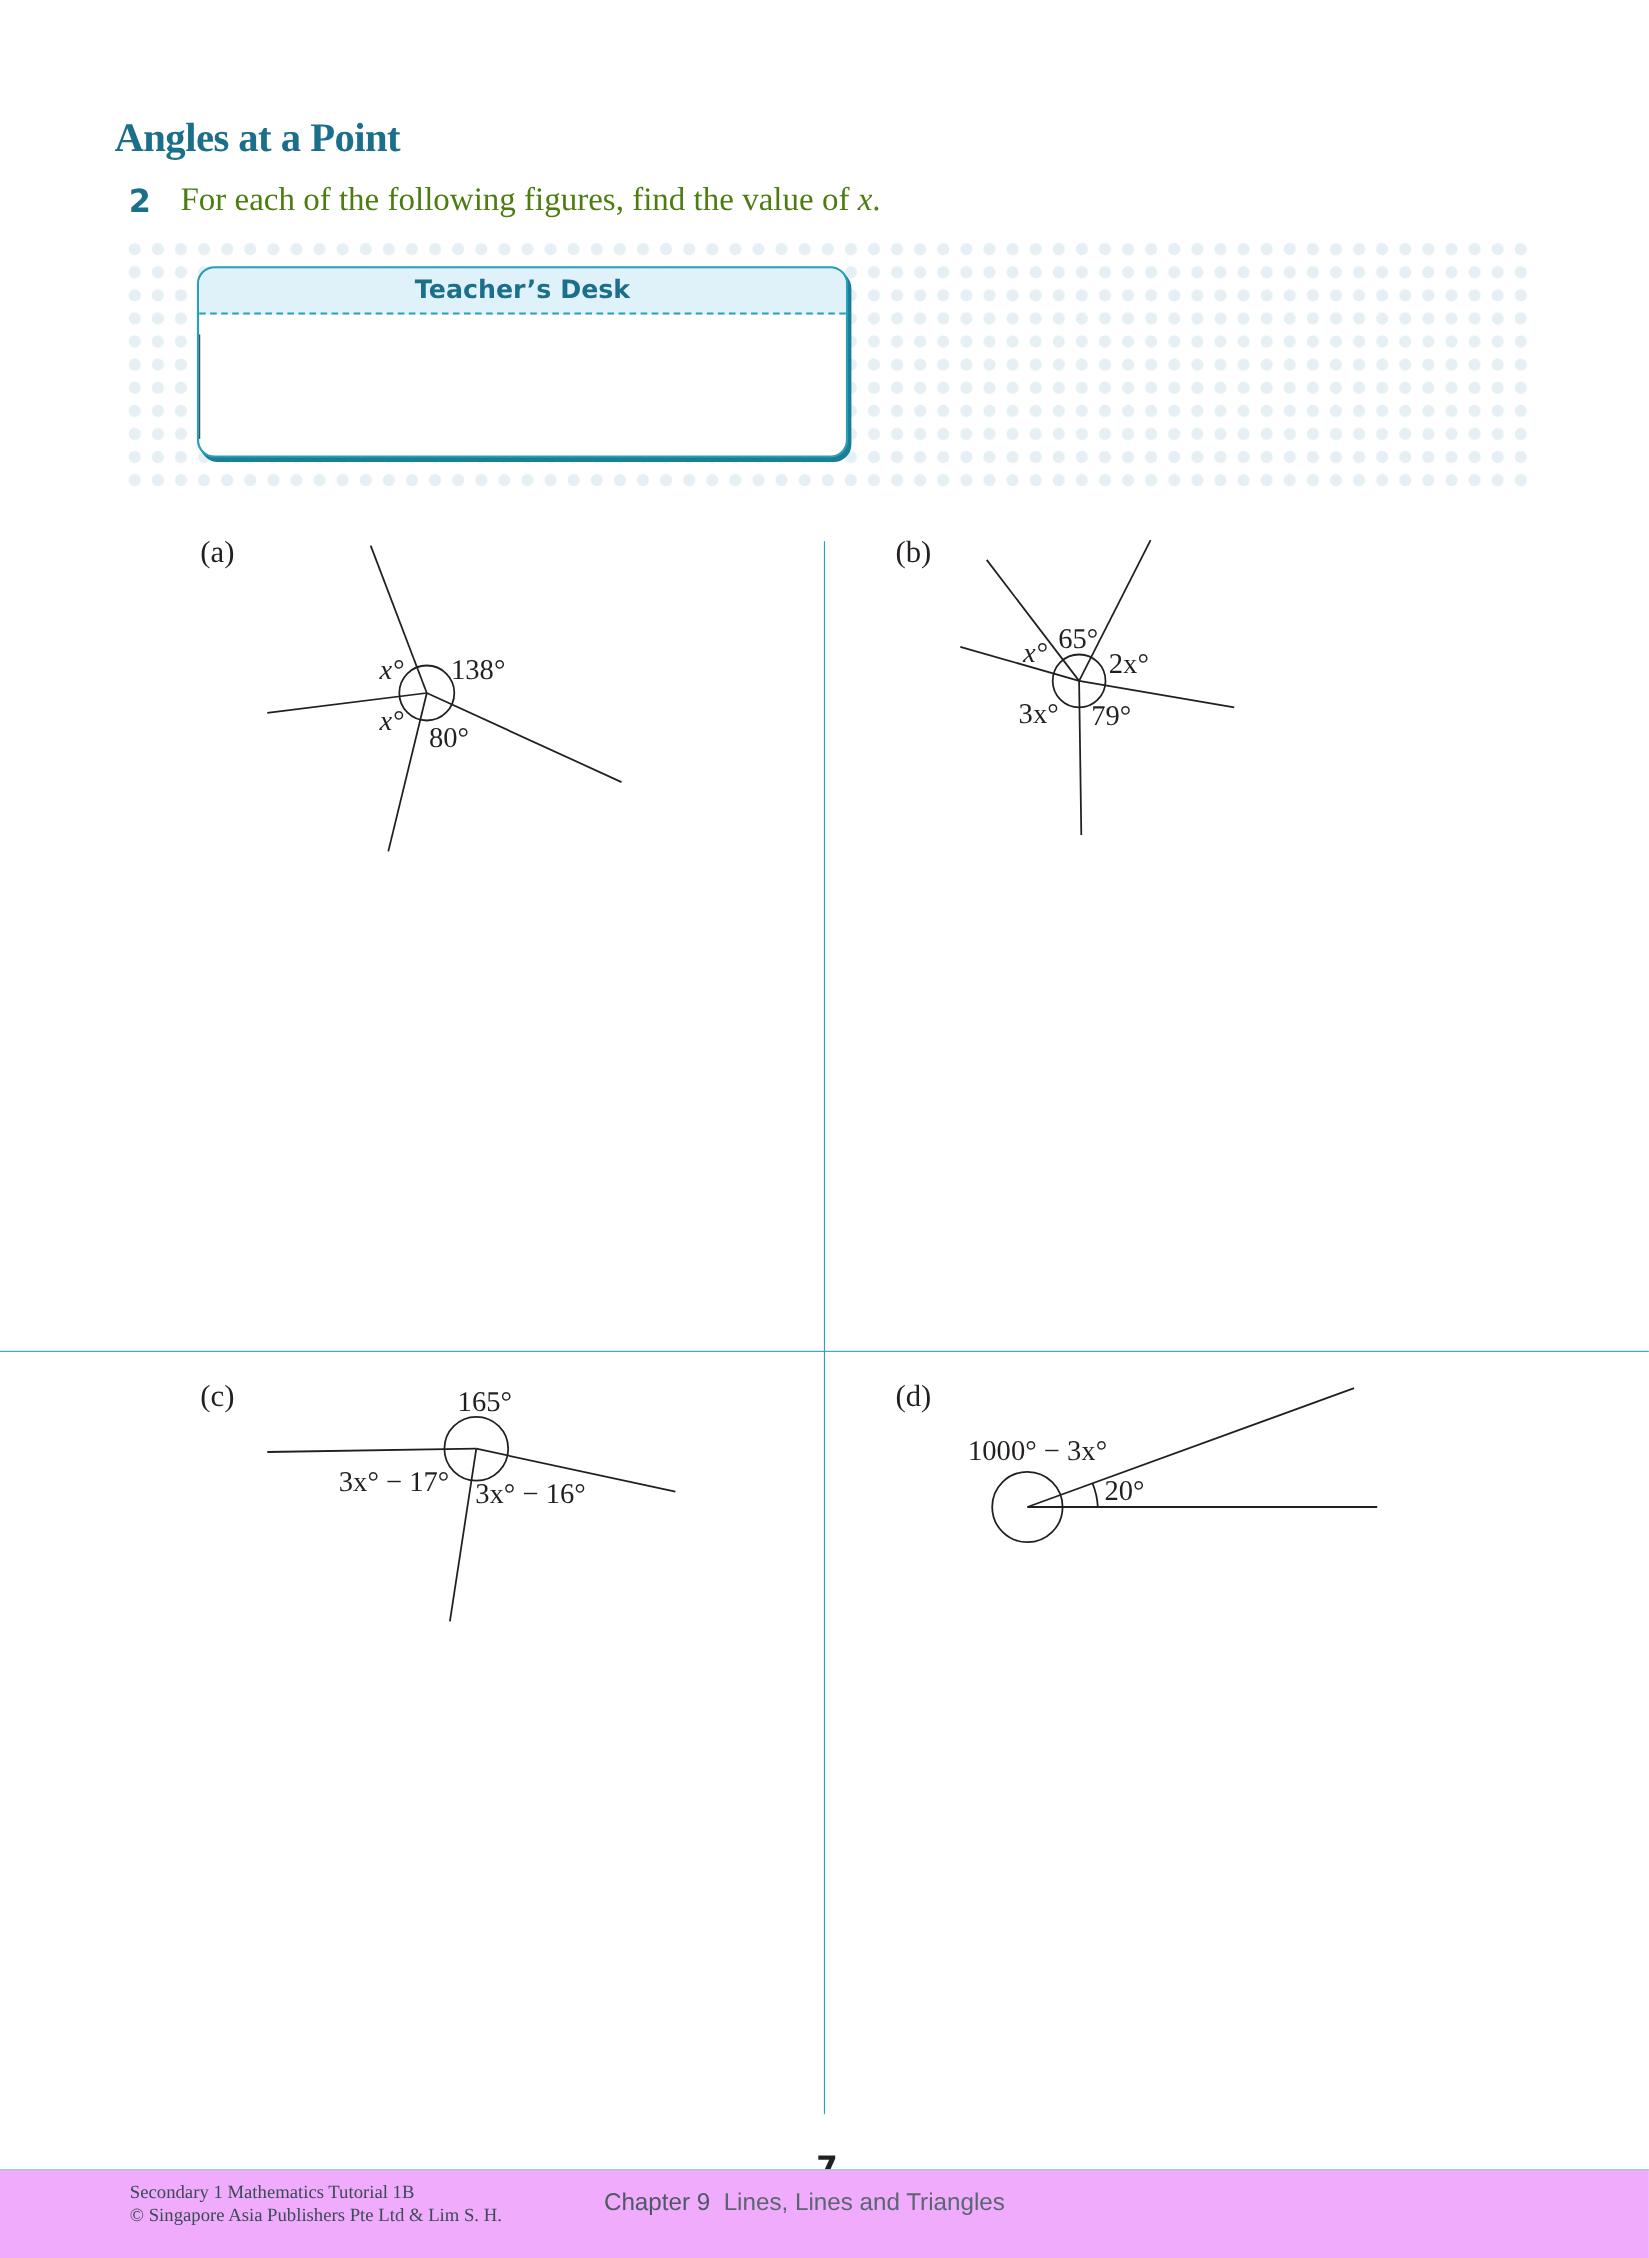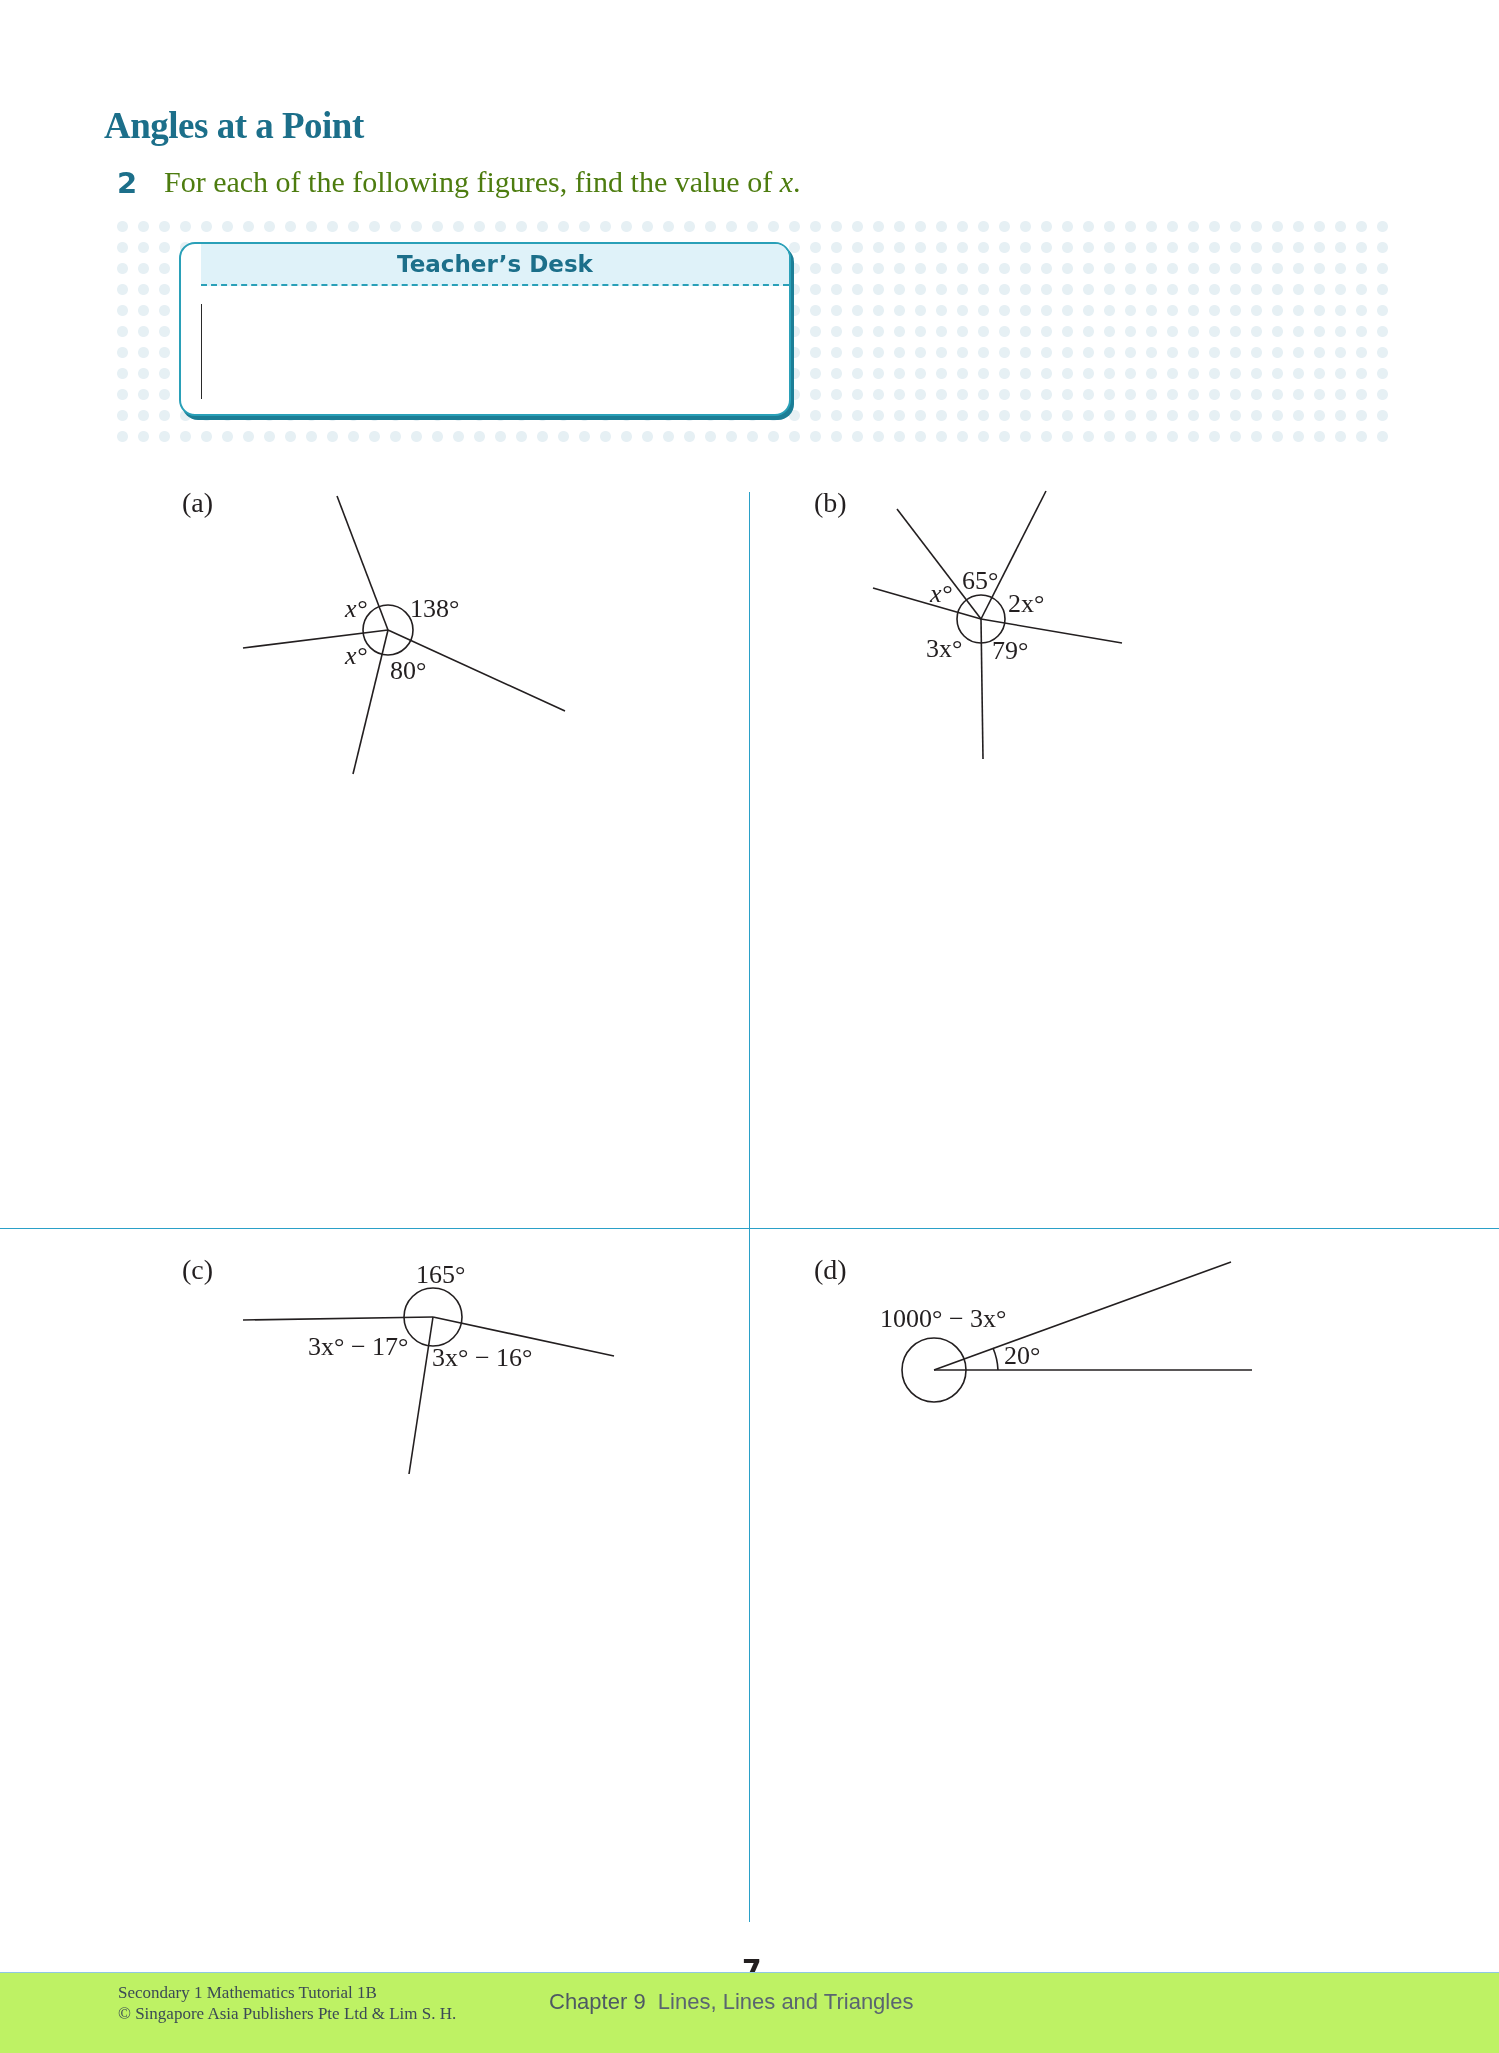--- a/index.html
+++ b/index.html
@@ -28,21 +28,20 @@
     position: absolute; left: 112px; top: 216px; width: 1280px; height: 226px;
     background-image: radial-gradient(circle, #e3eef3 5px, transparent 6px);
     background-size: 21px 21px;
     opacity: 0.9;
   }
   .tdesk {
     position: absolute; left: 179px; top: 242px; width: 588px; height: 170px;
     background: #ffffff; border: 2px solid #2aa0b8; border-radius: 16px;
     box-shadow: 3px 4px 0 #1c7e96;
     overflow: hidden;
-    padding-left: 20px;
   }
   .tdesk-head {
     height: 40px; background: #dff2f9;
     border-bottom: 2px dashed #2aa0b8;
     text-align: center;
     font-family: "DejaVu Sans", sans-serif; font-weight: bold;
     font-size: 23px; color: #1c6f8a; line-height: 40px;
   }
   .tdesk-body { display: flex; padding-top: 12px; }
   .tdesk-col {
@@ -54,21 +53,21 @@
   .grid-v { position: absolute; left: 749px; top: 492px; width: 1px; height: 1430px; background: #2aa0c8; }
   .grid-h { position: absolute; left: 0; top: 1228px; width: 1499px; height: 1px; background: #2aa0c8; }
   .part-label {
     position: absolute; font-size: 28px; color: #231f20;
   }
   svg.fig { position: absolute; overflow: visible; }
   svg.fig text { font-family: "Liberation Serif", serif; font-size: 26px; fill: #231f20; }
   svg.fig .it { font-style: italic; }
   .footer {
     position: absolute; left: 0; top: 1972px; width: 1499px; height: 81px;
-    background: #bef264;
+    background: #f0abfc;
     border-top: 1px solid #8fc8e2;
   }
   .footer-book {
     position: absolute; left: 118px; top: 9px;
     font-size: 17px; line-height: 21px; color: #3b4a55;
   }
   .footer-chapter {
     position: absolute; left: 549px; top: 16px;
     font-family: "Liberation Sans", sans-serif; font-size: 22px; color: #5a6570;
   }

